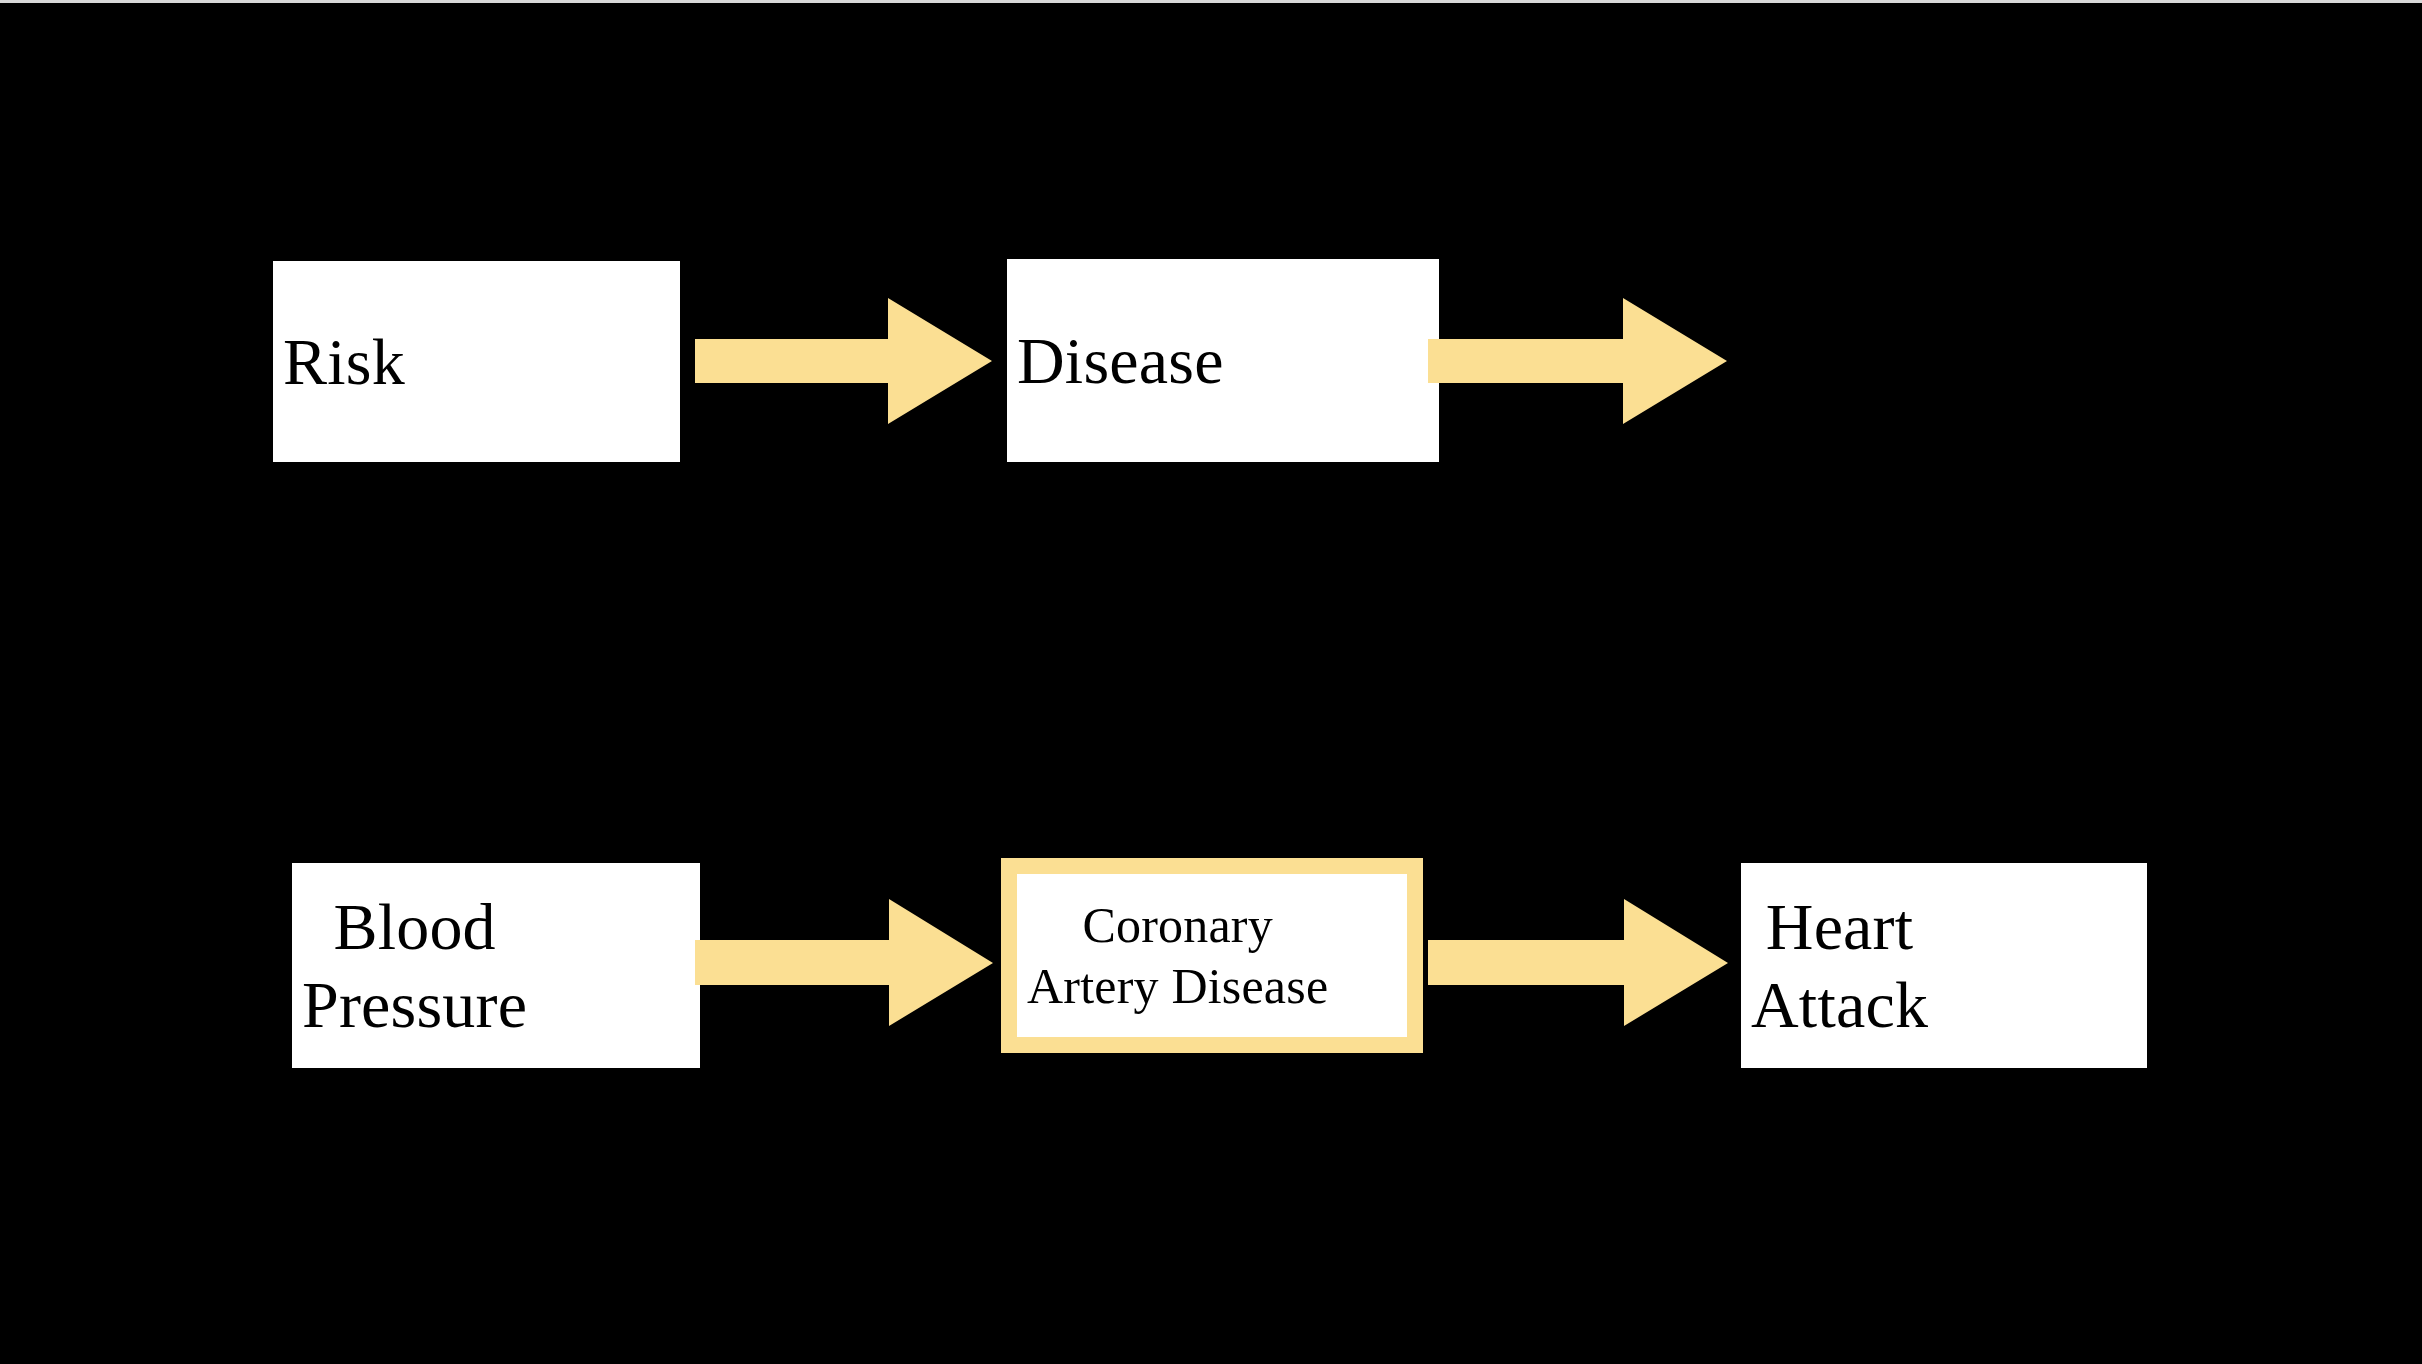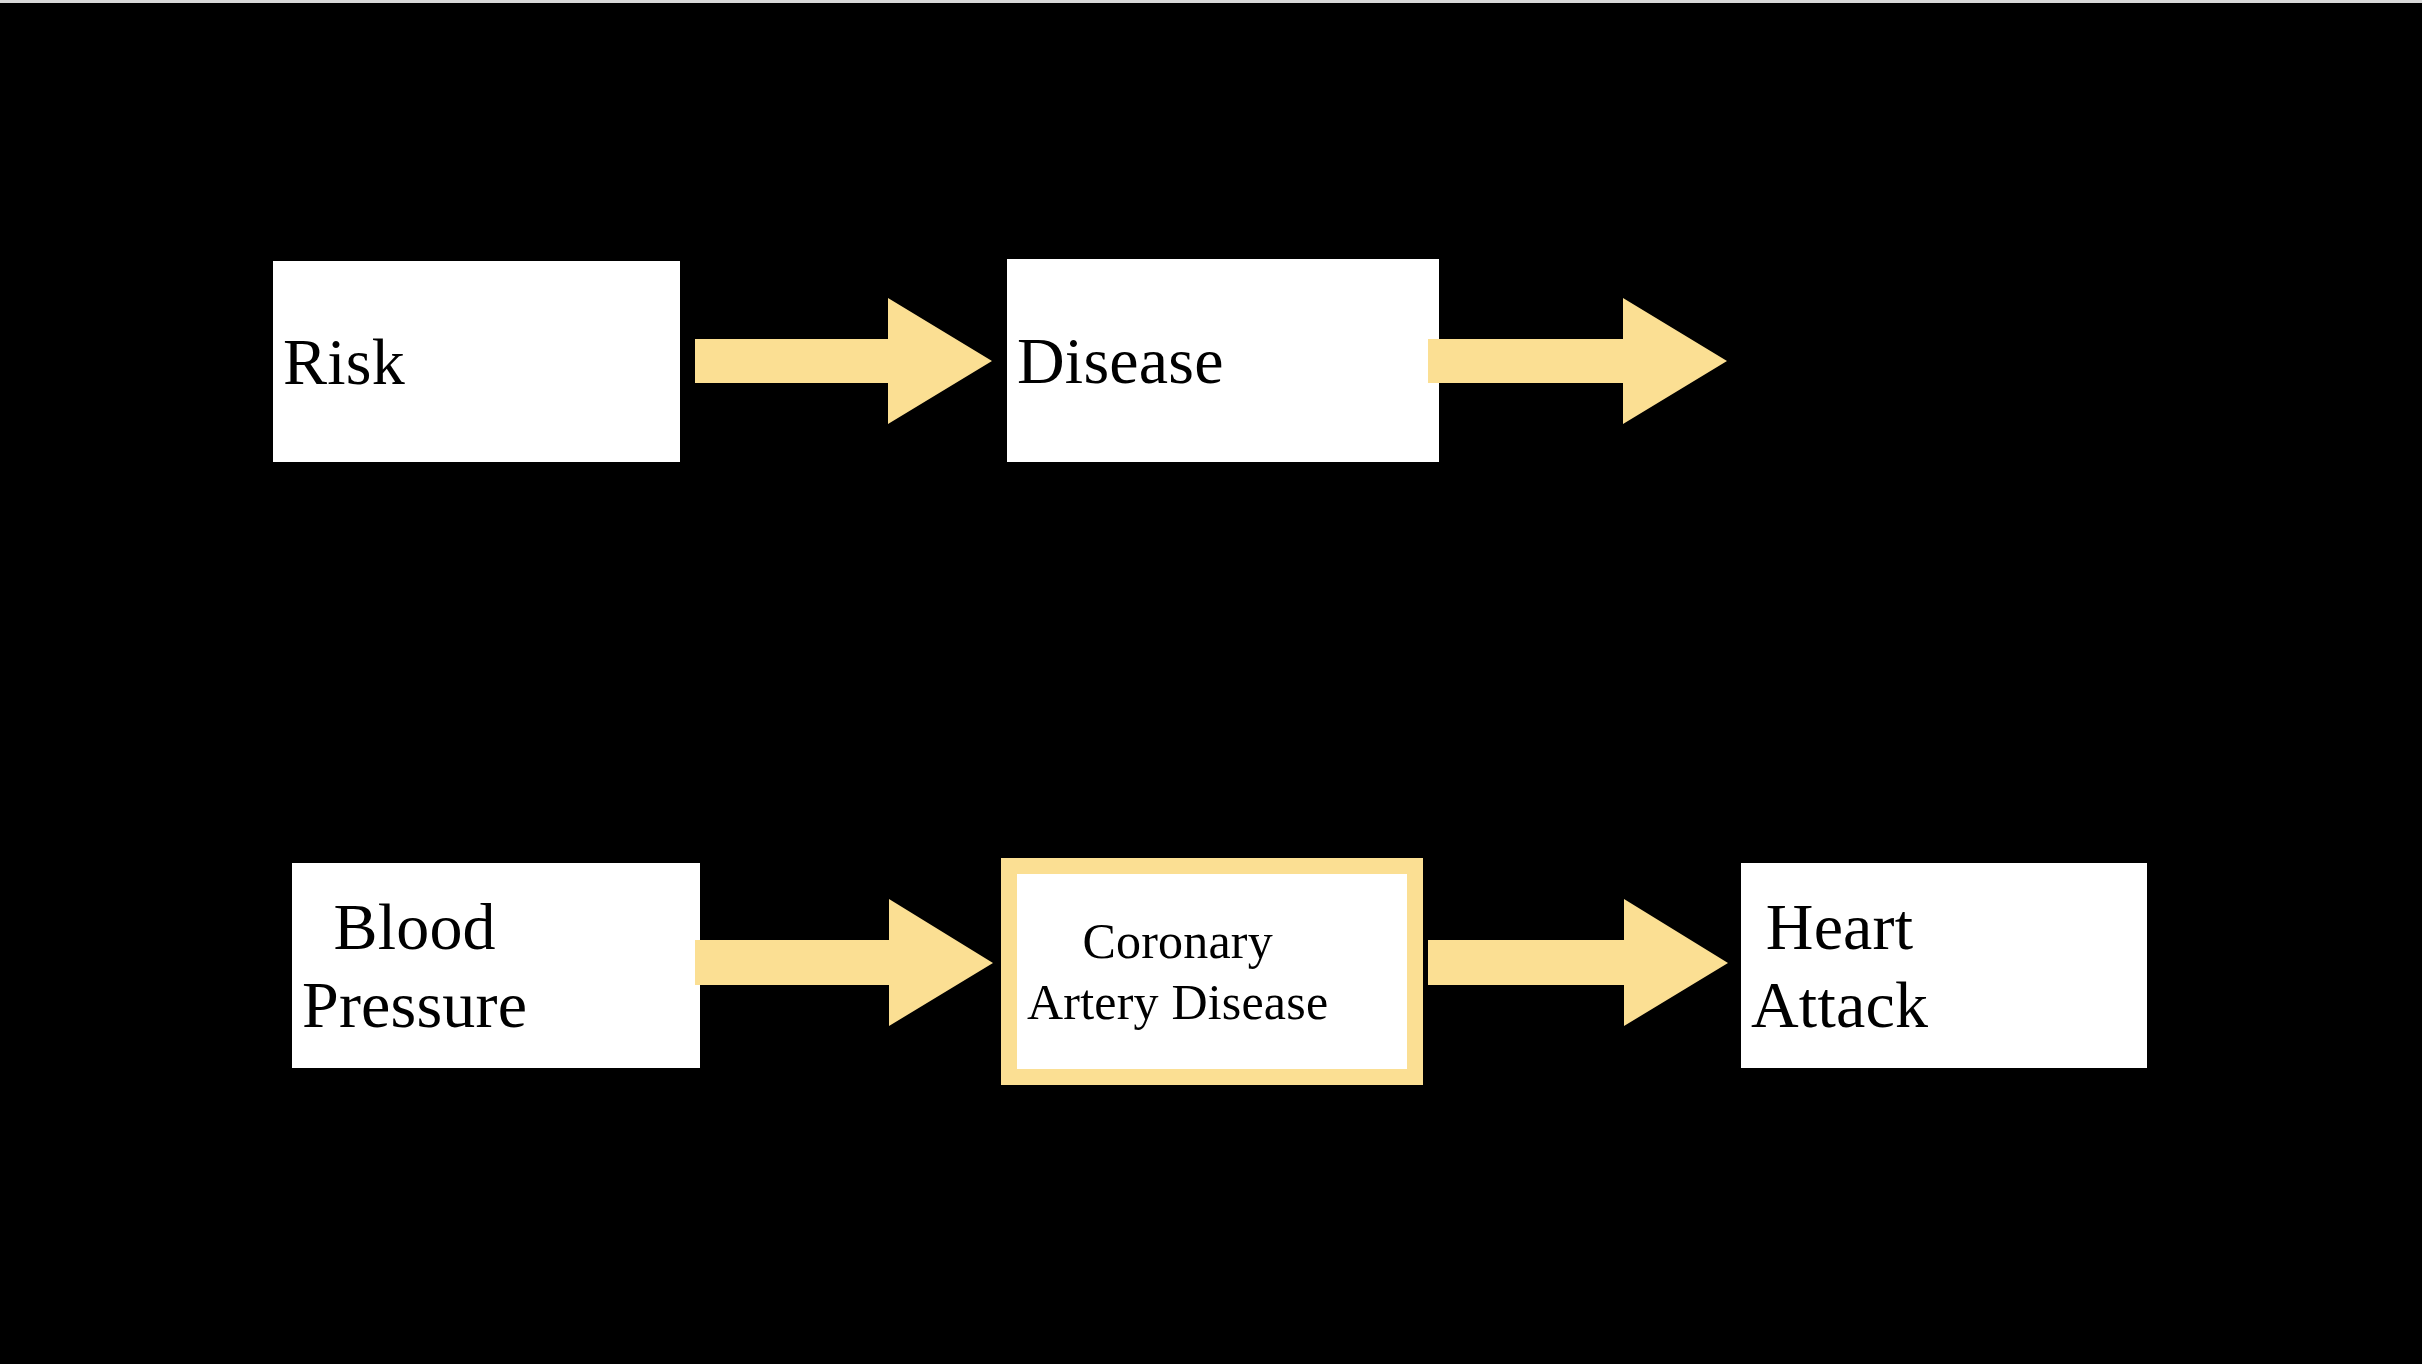--- a/index.html
+++ b/index.html
@@ -101,21 +101,21 @@
     <span class="node-label">Blood
 Pressure</span>
   </div>
 
   <div class="arrow" style="left:695px; top:899px; width:298px; height:127px;">
     <svg viewBox="0 0 298 127" preserveAspectRatio="none" aria-hidden="true">
       <polygon points="0,41 194,41 194,0 298,64 194,127 194,86 0,86" fill="#FBDF93"></polygon>
     </svg>
   </div>
 
-  <div class="node row2 highlight" style="left:1001px; top:858px; width:422px; height:227px;">
+  <div class="node row2 highlight" style="left:1001px; top:858px; width:422px; height:195px;">
     <span class="node-label">Coronary
 Artery Disease</span>
   </div>
 
   <div class="arrow" style="left:1428px; top:899px; width:300px; height:127px;">
     <svg viewBox="0 0 300 127" preserveAspectRatio="none" aria-hidden="true">
       <polygon points="0,41 196,41 196,0 300,64 196,127 196,86 0,86" fill="#FBDF93"></polygon>
     </svg>
   </div>
 

